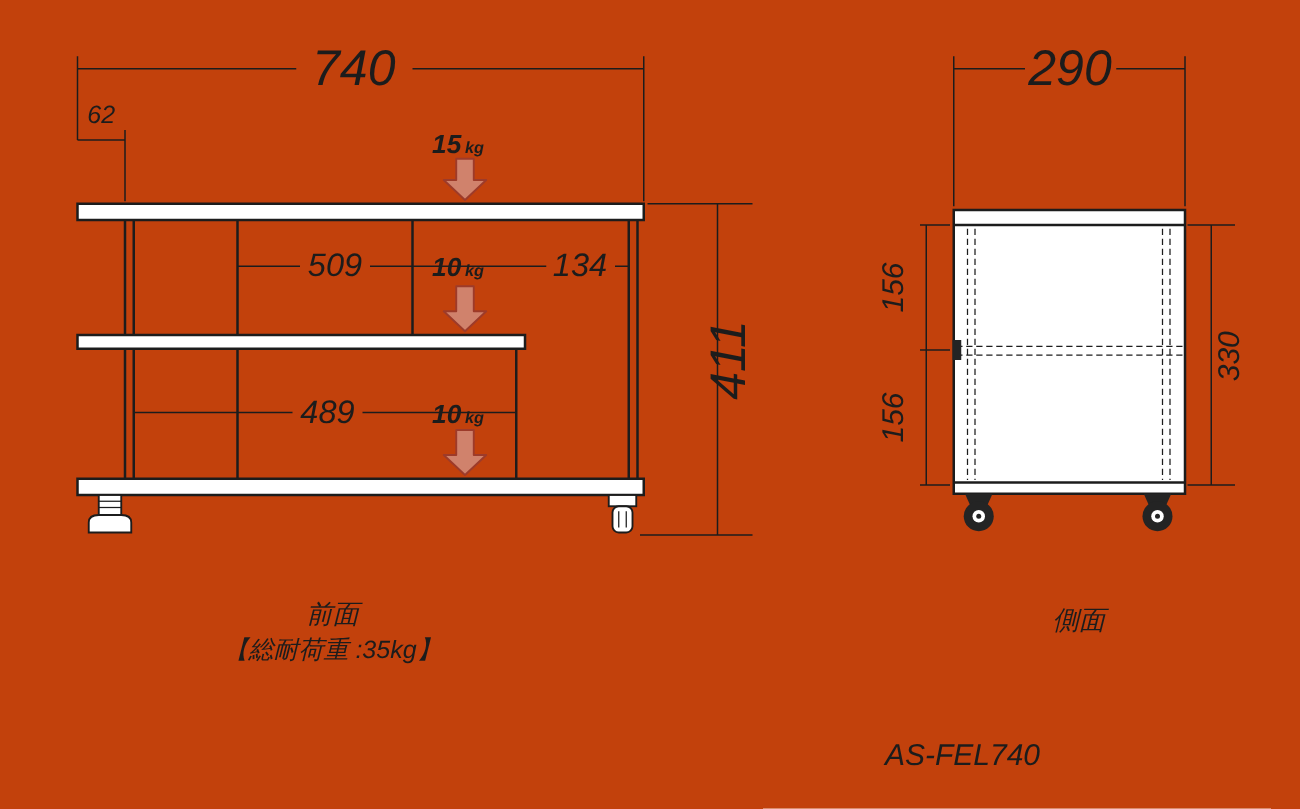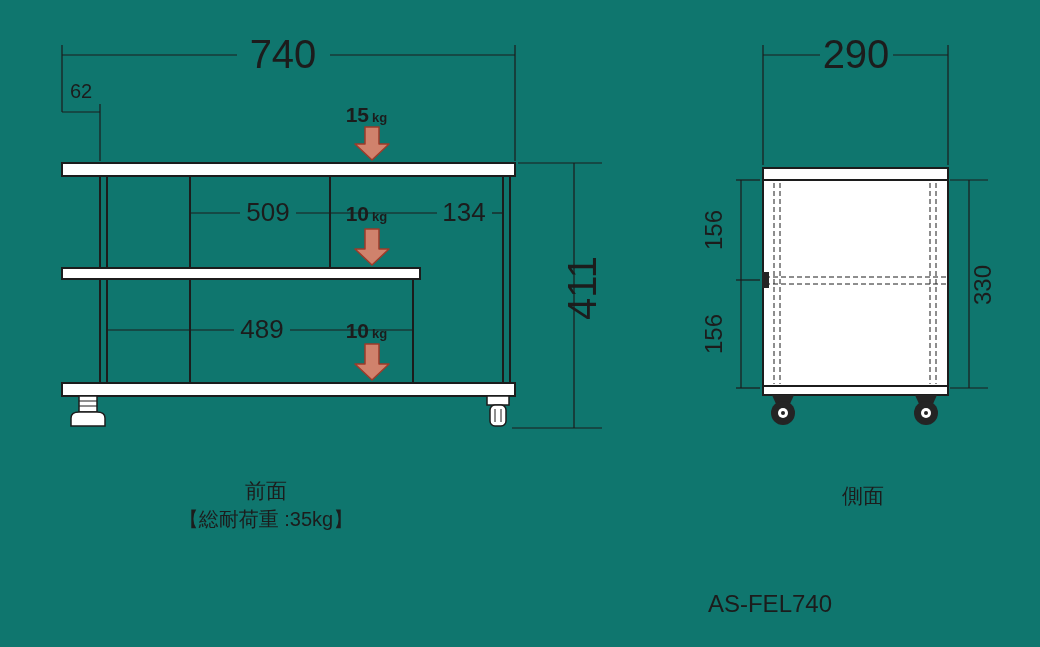--- a/index.html
+++ b/index.html
@@ -1,16 +1,16 @@
 <!DOCTYPE html>
 <html><head>
 <meta charset="utf-8">
 <style>
   html,body{margin:0;padding:0;background:#ffffff;}
-  .canvas{position:relative;width:1040px;height:647px;background:#0f766e;overflow:hidden;}
+  .canvas{position:relative;width:1040px;height:647px;background:#c2410c;overflow:hidden;font-style:italic;}
   svg{display:block;}
   text{font-family:"Liberation Sans","DejaVu Sans",sans-serif;fill:#1c1c1c;}
   .dim-xl{font-size:40px;}
   .dim-lg{font-size:26px;}
   .dim-md{font-size:24px;}
   .dim-sm{font-size:20px;}
   .caption{font-size:21px;}
   .note{font-size:20px;}
   .model{font-size:24px;}
   .load-num{font-size:21px;font-weight:bold;}

